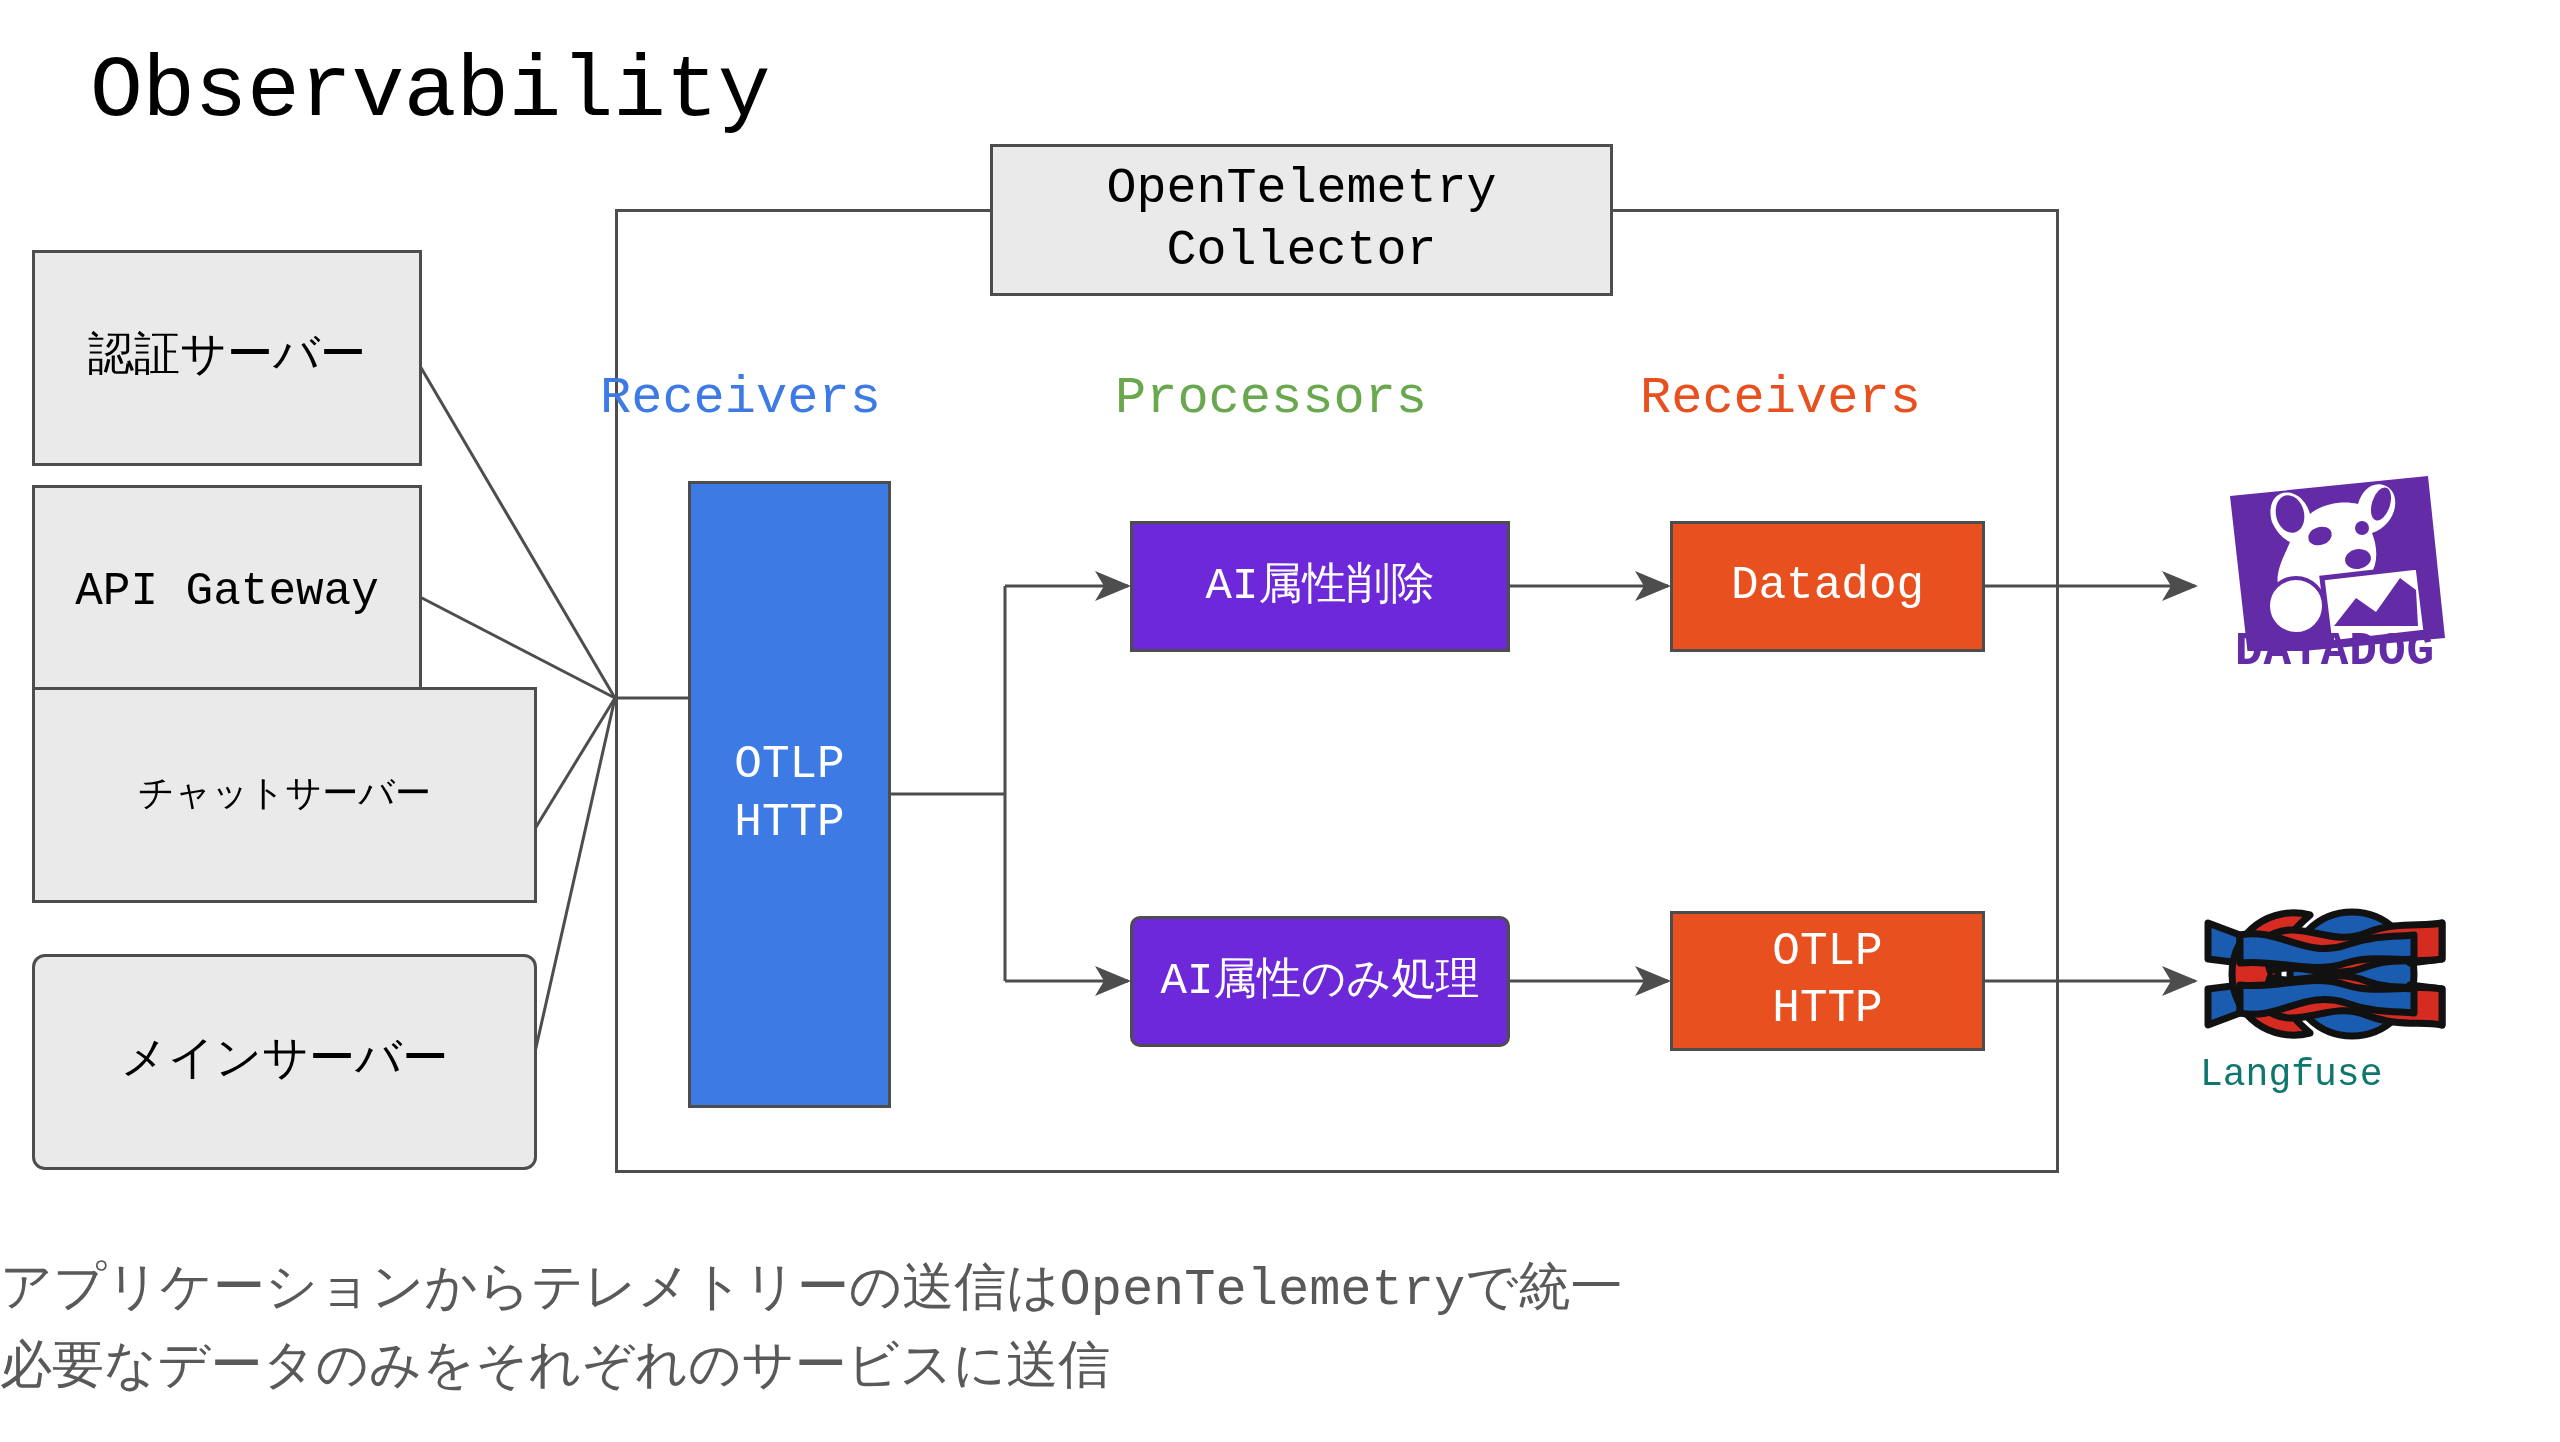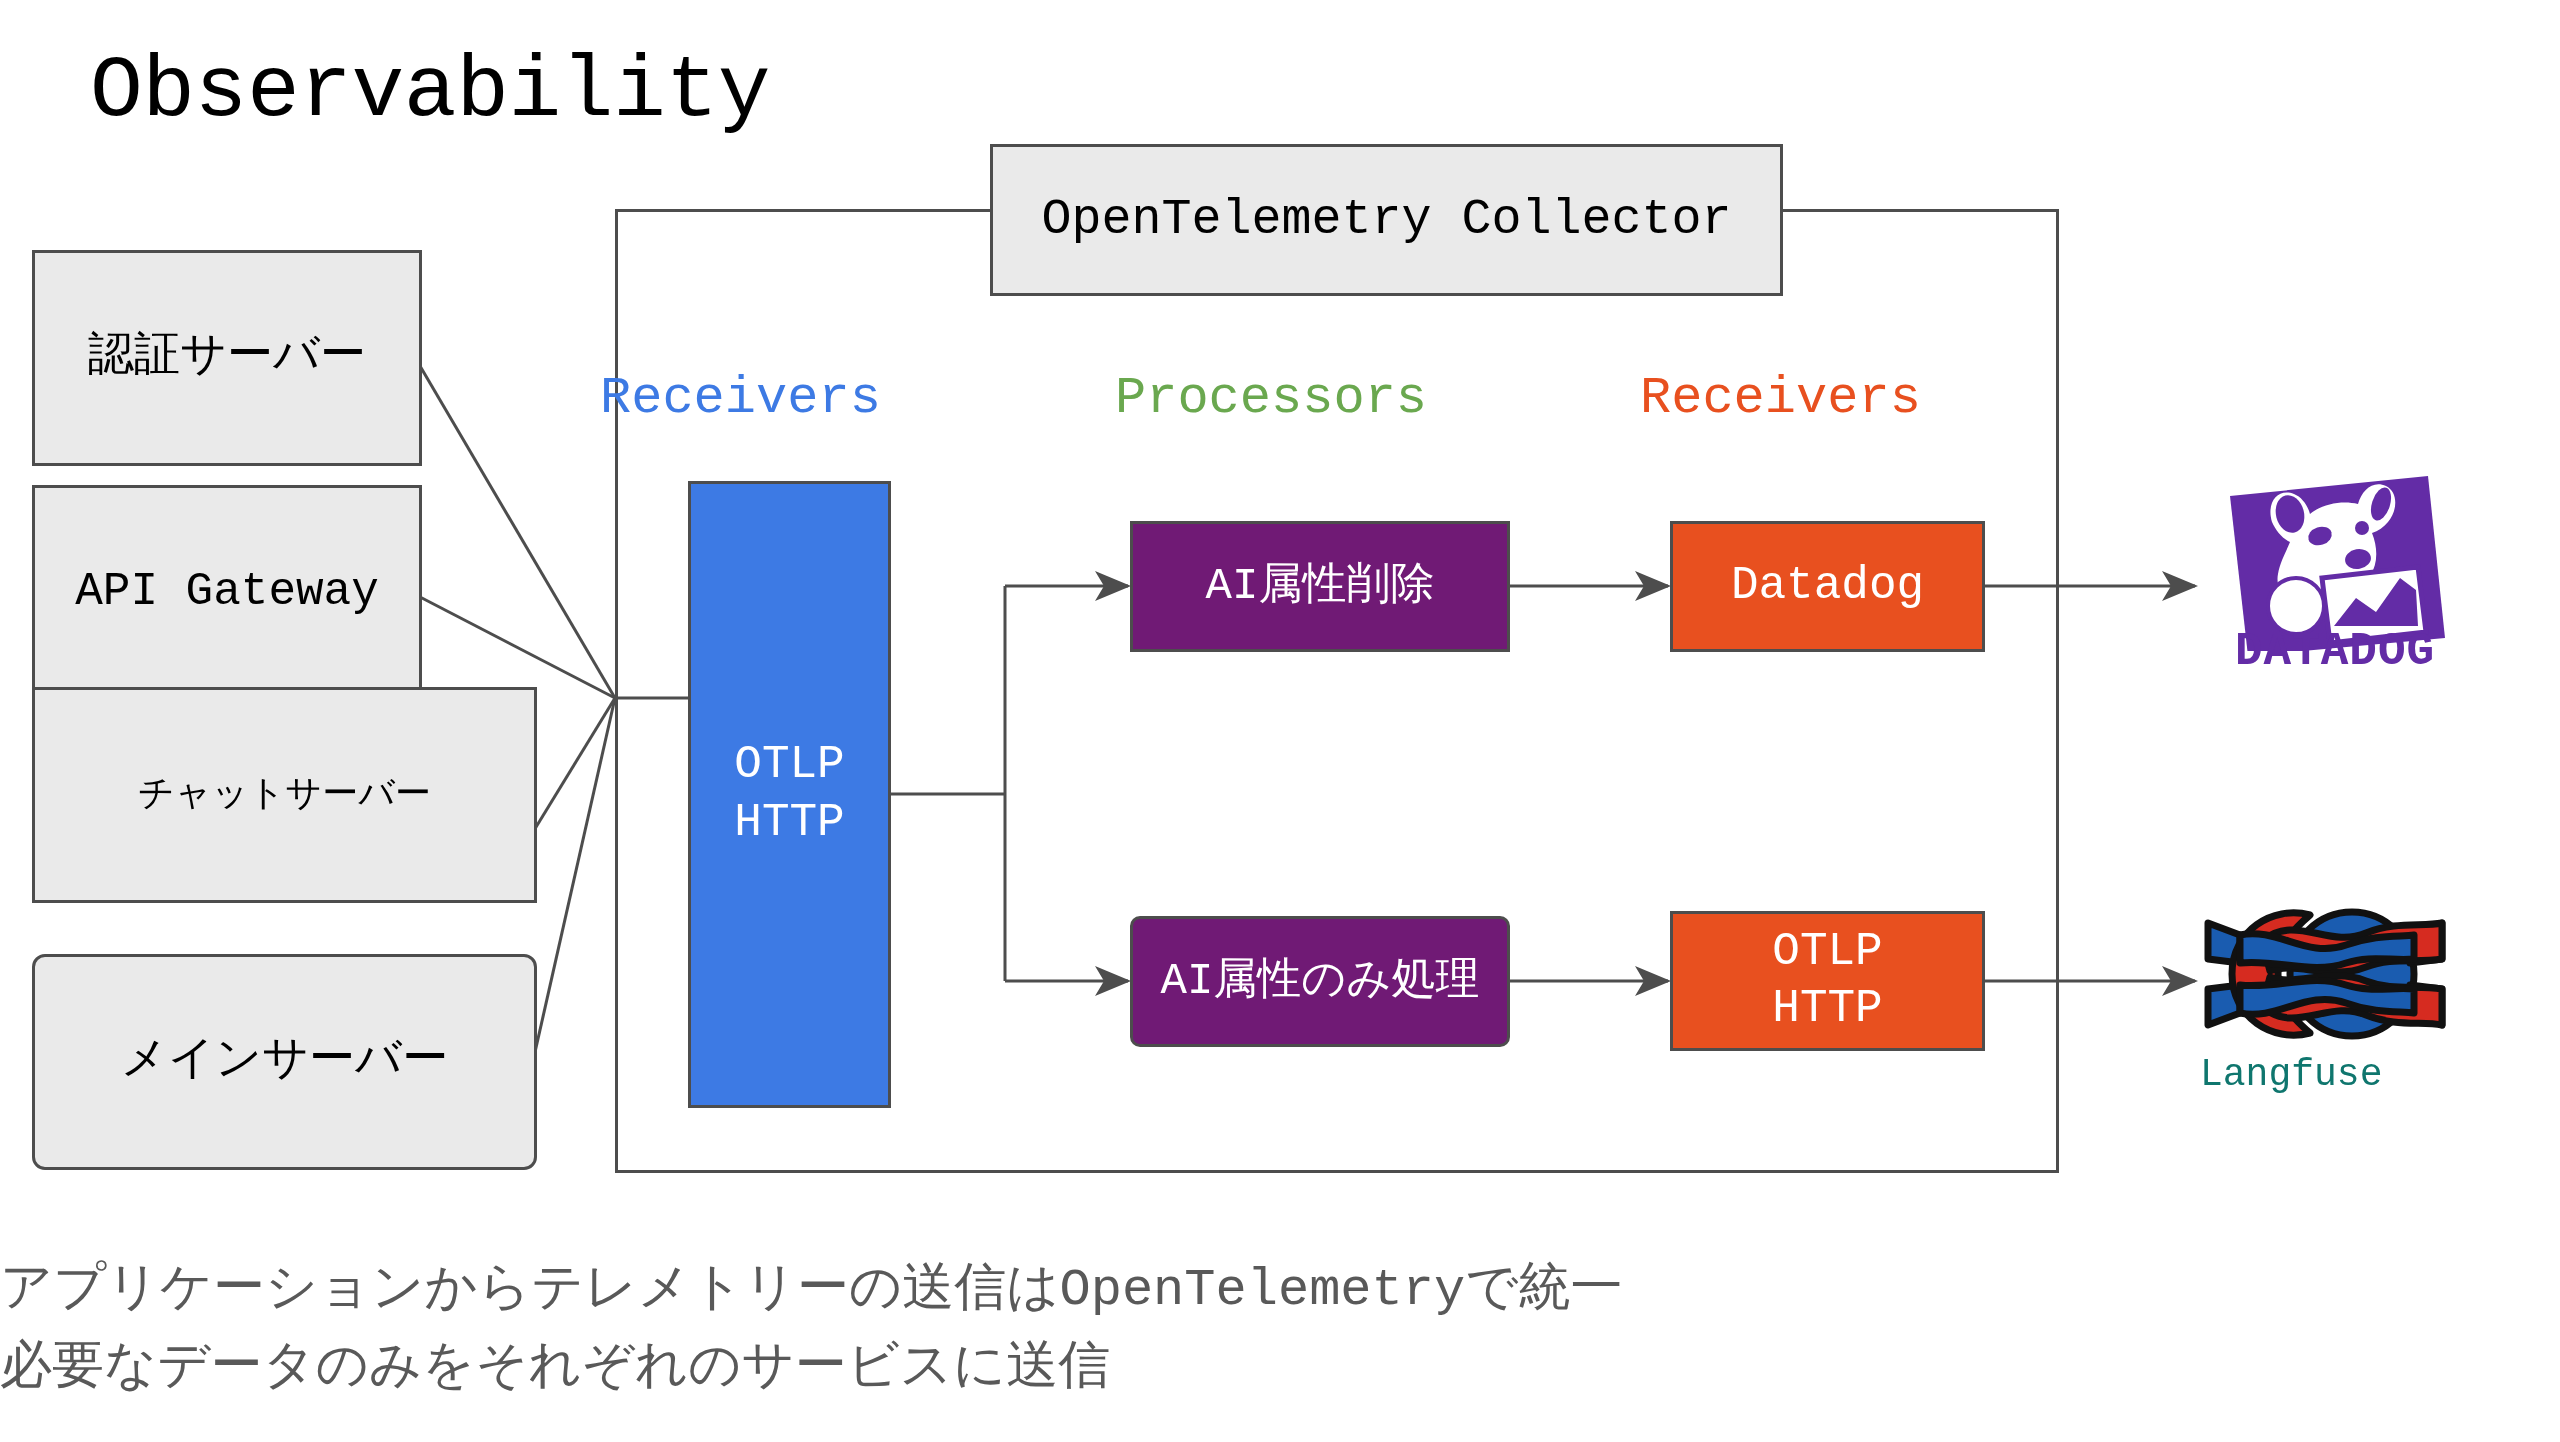--- a/index.html
+++ b/index.html
@@ -45,21 +45,21 @@
   }
   .node.gray {
     background: #eaeaea;
     color: #000000;
   }
   .node.blue {
     background: #3d7ae4;
     color: #ffffff;
   }
   .node.green {
-    background: #701a75;
+    background: #6d28d9;
     color: #ffffff;
   }
   .node.orange {
     background: #e8501f;
     color: #ffffff;
   }
   .collector-frame {
     position: absolute;
     box-sizing: border-box;
     border: 3px solid #4d4d4d;
@@ -127,21 +127,21 @@
       <line x1="1510" y1="955" x2="1668" y2="955" marker-end="url(#arrowhead)"></line>
 
       <line x1="1985" y1="560" x2="2195" y2="560" marker-end="url(#arrowhead)"></line>
 
       <line x1="1985" y1="955" x2="2195" y2="955" marker-end="url(#arrowhead)"></line>
     </g>
   </svg>
 
   <div class="collector-frame" style="left:615px; top:183px; width:1444px; height:964px;"></div>
 
-  <div class="node gray" style="left:990px; top:118px; width:793px; height:152px; font-size:50px;">
+  <div class="node gray" style="left:990px; top:118px; width:623px; height:152px; font-size:50px;">
     <span>OpenTelemetry Collector</span>
   </div>
 
   <div class="section-label" style="left:600px; top:343px; width:390px; color:#3d7ae4;">
     <span>Receivers</span>
   </div>
   <div class="section-label" style="left:1115px; top:343px; width:390px; color:#6aa84f;">
     <span>Processors</span>
   </div>
   <div class="section-label" style="left:1640px; top:343px; width:390px; color:#e8501f;">

